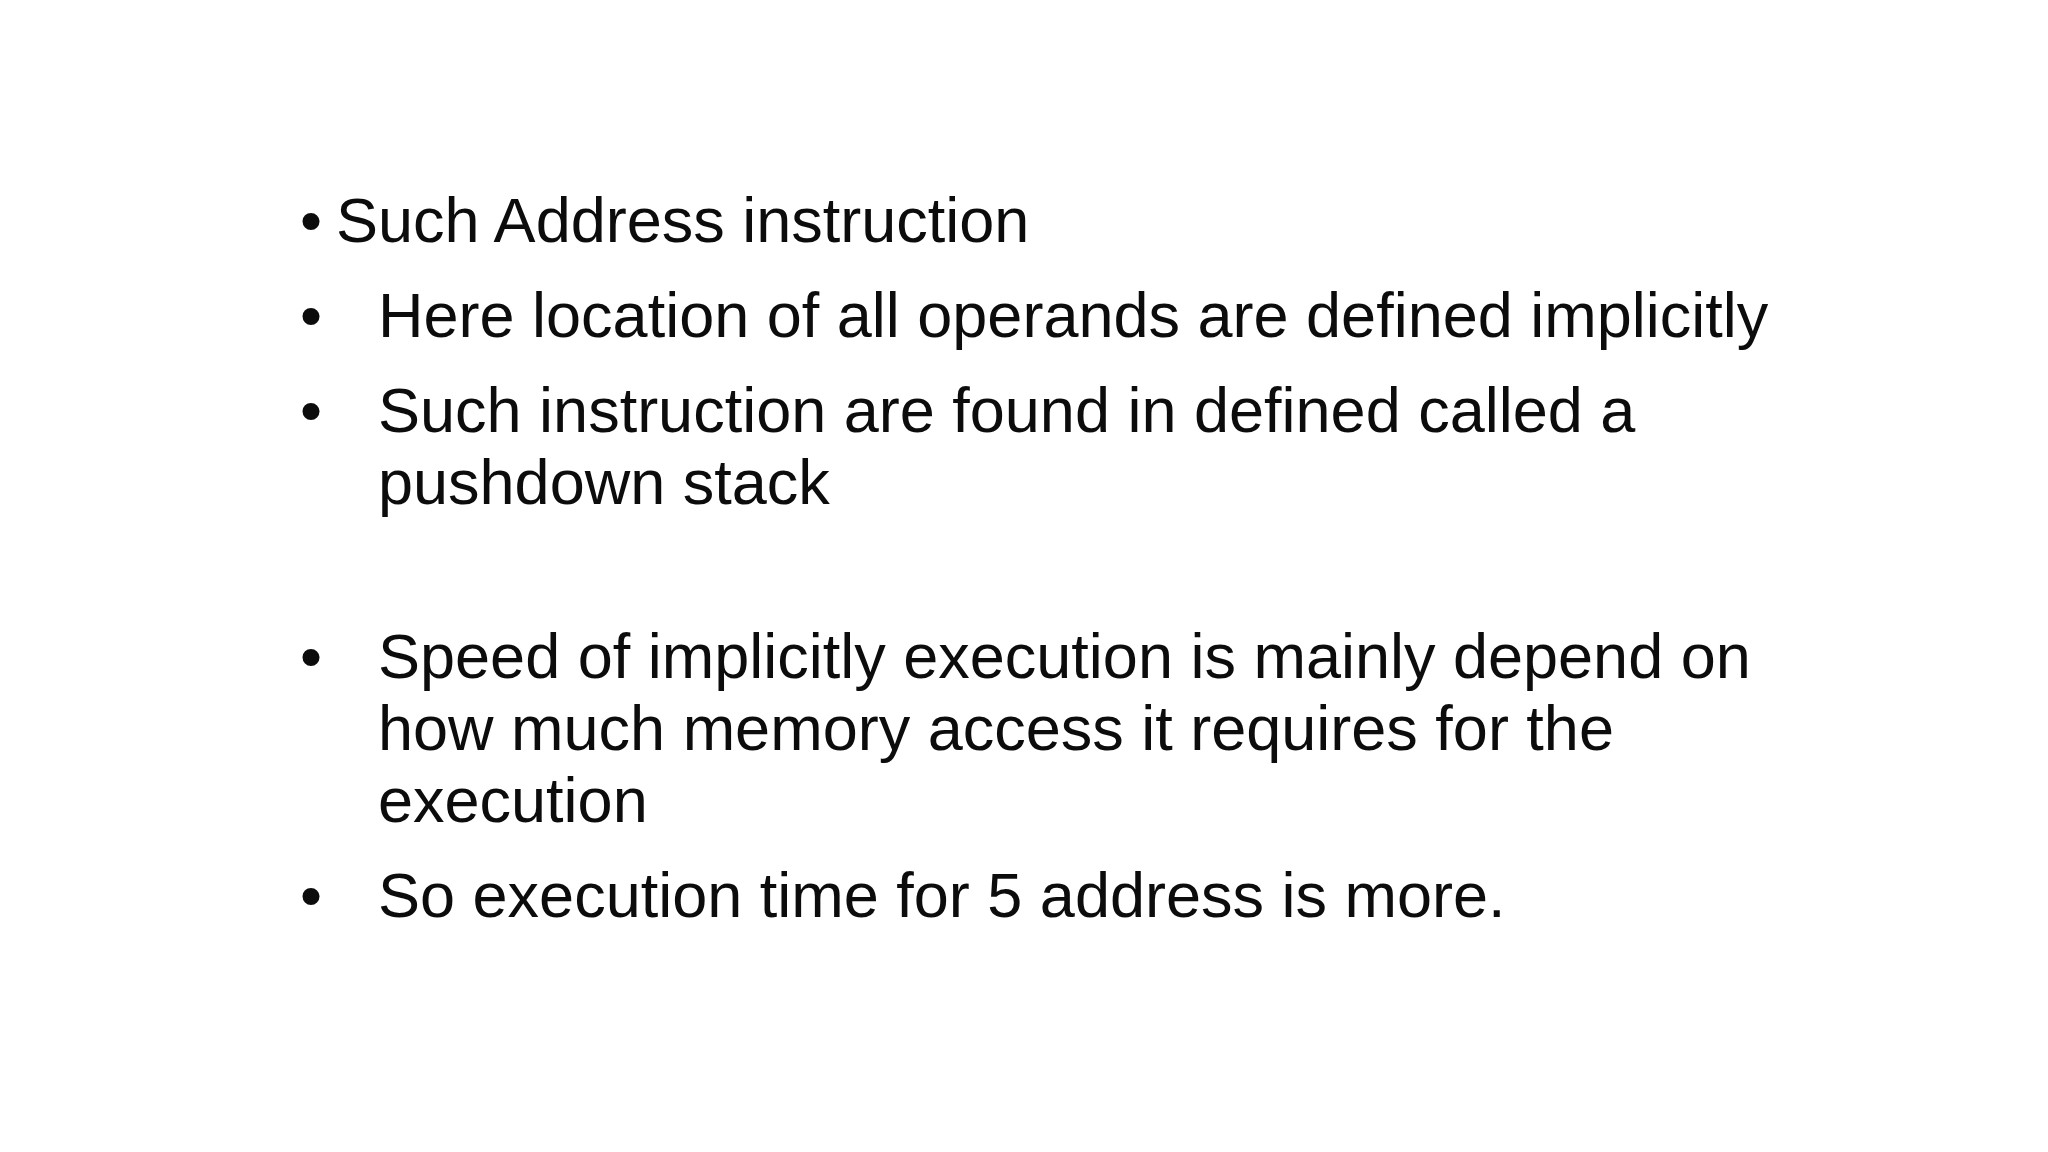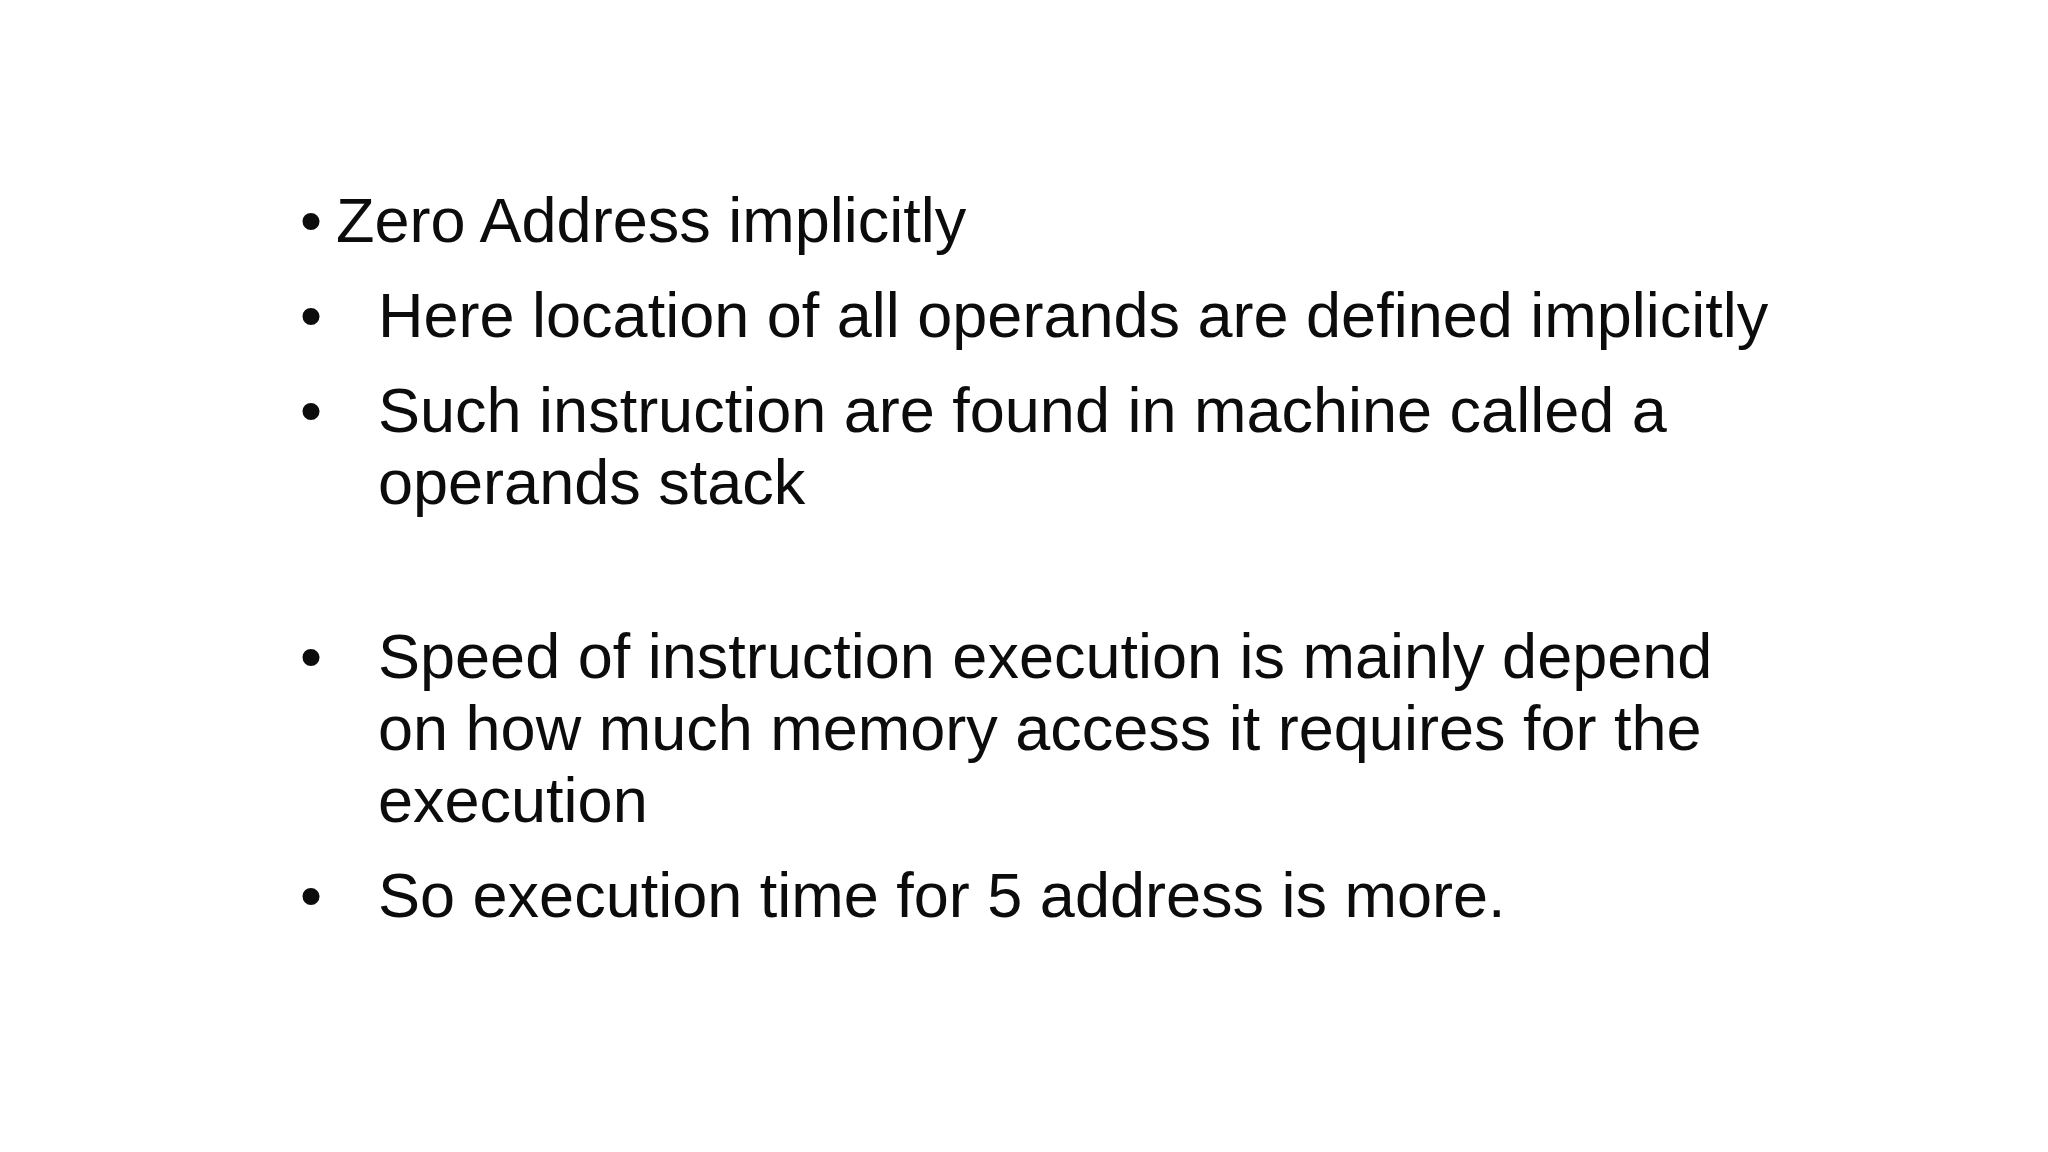--- a/index.html
+++ b/index.html
@@ -50,36 +50,36 @@
   }
 </style>
 </head>
 <body>
 
 <div class="slide" style="background: rgb(255, 255, 255); color: rgb(12, 12, 12);">
   <div class="content">
     <ul class="list" id="bullet-list">
   <li class="tight">
     <span class="bullet">•</span>
-    <span class="txt">Zero Address implicitly</span>
+    <span class="txt">Such Address instruction</span>
   </li>
 
   <li>
     <span class="bullet">•</span>
     <span class="txt">Here location of all operands are defined implicitly</span>
   </li>
 
   <li>
     <span class="bullet">•</span>
-    <span class="txt">Such instruction are found in machine called a operands stack</span>
+    <span class="txt">Such instruction are found in defined called a pushdown stack</span>
   </li>
 
   <li class="gap">
     <span class="bullet">•</span>
-    <span class="txt">Speed of instruction execution is mainly depend on how much memory access it requires for the execution</span>
+    <span class="txt">Speed of implicitly execution is mainly depend on how much memory access it requires for the execution</span>
   </li>
 
   <li>
     <span class="bullet">•</span>
     <span class="txt">So execution time for 5 address is more.</span>
   </li>
 </ul>
   </div>
 </div>
 

